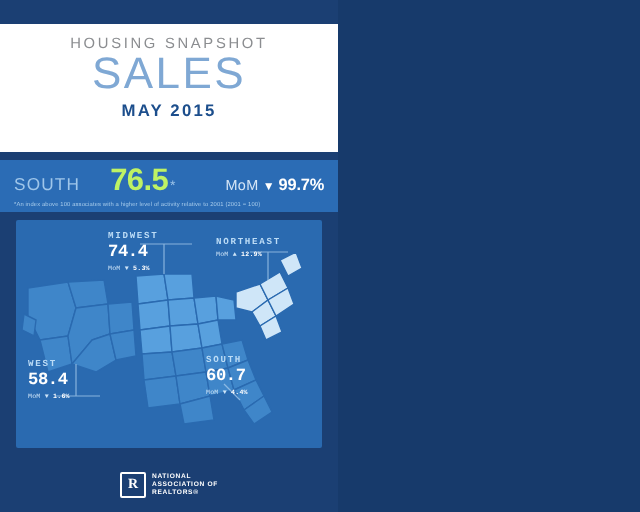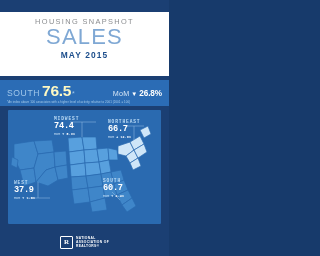--- a/index.html
+++ b/index.html
@@ -19,22 +19,22 @@
           line-height:25px;margin-top:-2px;text-transform:uppercase;
           font-family:"Liberation Sans",sans-serif;}
   .monthline{font-size:8.4px;letter-spacing:1.1px;color:#1c4e8c;font-weight:bold;
              line-height:10px;margin-top:1px;}
 
   
   .indexbar{position:absolute;left:0;top:80px;width:169px;height:26px;
             background:#2b6cb5;box-sizing:border-box;padding:3px 7px 0 7px;}
   .idxrow{display:flex;align-items:baseline;width:100%;}
   .idxlabel{font-size:8.6px;letter-spacing:0.6px;color:#9fc6ea;font-weight:400;}
-  .idxval{font-size:15.5px;color:#fef9c3;font-weight:bold;letter-spacing:-0.3px;
-          margin-left:2px;line-height:15px;}
+  .idxval{font-size:15.5px;color:#bef264;font-weight:bold;letter-spacing:-0.3px;
+          margin-left:15px;line-height:15px;}
   .idxstar{font-size:7px;color:#9fc6ea;vertical-align:super;margin-left:1px;}
   .momwrap{margin-left:auto;display:flex;align-items:baseline;gap:2px;}
   .momlabel{font-size:7.2px;color:#d6e6f6;font-weight:500;letter-spacing:0.2px;}
   .momarrow{font-size:6px;color:#ffffff;line-height:6px;}
   .momval{font-size:8.2px;color:#ffffff;font-weight:bold;letter-spacing:-0.1px;}
   .fineprint{font-size:2.9px;color:#a9cdec;letter-spacing:0.08px;line-height:4px;
              margin-top:1.5px;white-space:nowrap;overflow:hidden;}
 
   
   .body{position:absolute;left:0;top:106px;width:169px;height:122px;background:#1b3f73;}
@@ -80,21 +80,21 @@
   </div>
 
   <div class="indexbar">
     <div class="idxrow">
       <span class="idxlabel">SOUTH</span>
       <span class="idxval">76.5</span>
       <span class="idxstar">*</span>
       <span class="momwrap">
         <span class="momlabel">MoM</span>
         <span class="momarrow">▼</span>
-        <span class="momval">26.8%</span>
+        <span class="momval">99.7%</span>
       </span>
     </div>
     <div class="fineprint">*An index above 100 associates with a higher level of activity relative to 2001 (2001 = 100)</div>
   </div>
 
   <div class="body">
     <div class="mapcard">
 
       <svg class="mapsvg" viewBox="0 0 153 114">
 
@@ -160,31 +160,30 @@
         <div class="co-val">74.4</div>
         <div class="co-mom">
           <span>MoM</span>
           <span>▼</span>
           <b>5.3%</b>
         </div>
       </div>
 
       <div class="callout co-northeast">
         <div class="co-name">NORTHEAST</div>
-        <div class="co-val">66.7</div>
         <div class="co-mom">
           <span>MoM</span>
           <span>▲</span>
           <b>12.9%</b>
         </div>
       </div>
 
       <div class="callout co-west">
         <div class="co-name">WEST</div>
-        <div class="co-val">37.9</div>
+        <div class="co-val">58.4</div>
         <div class="co-mom">
           <span>MoM</span>
           <span>▼</span>
           <b>1.6%</b>
         </div>
       </div>
 
       <div class="callout co-south">
         <div class="co-name">SOUTH</div>
         <div class="co-val">60.7</div>

